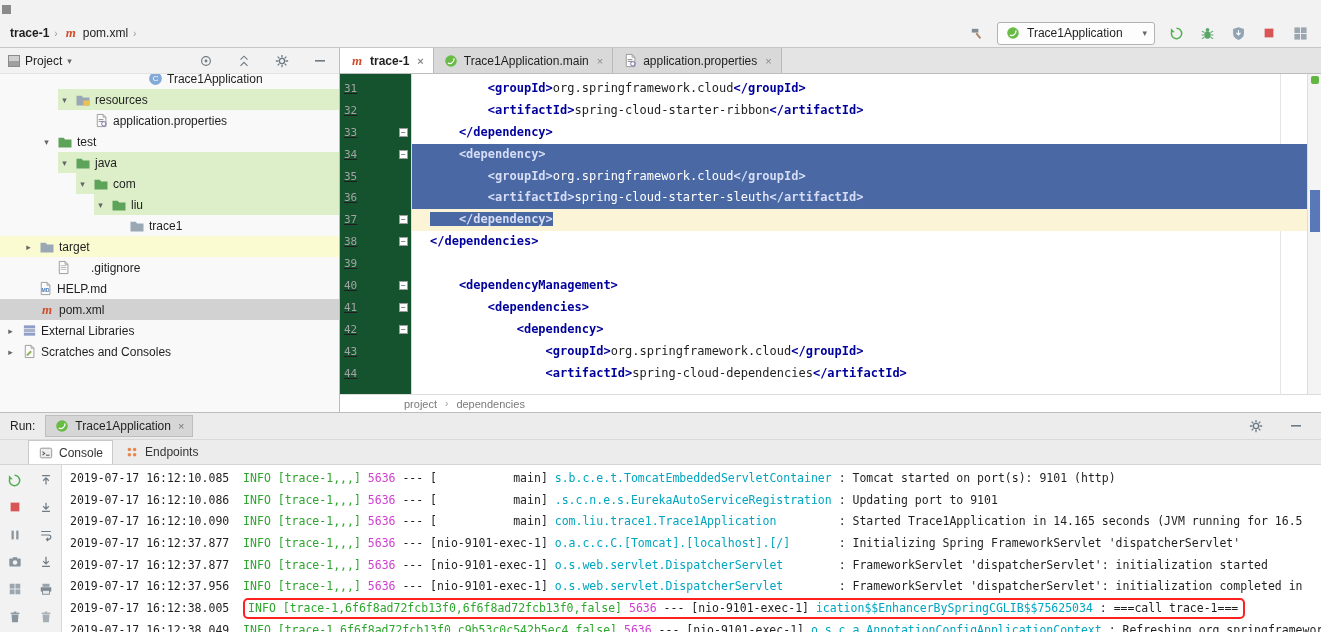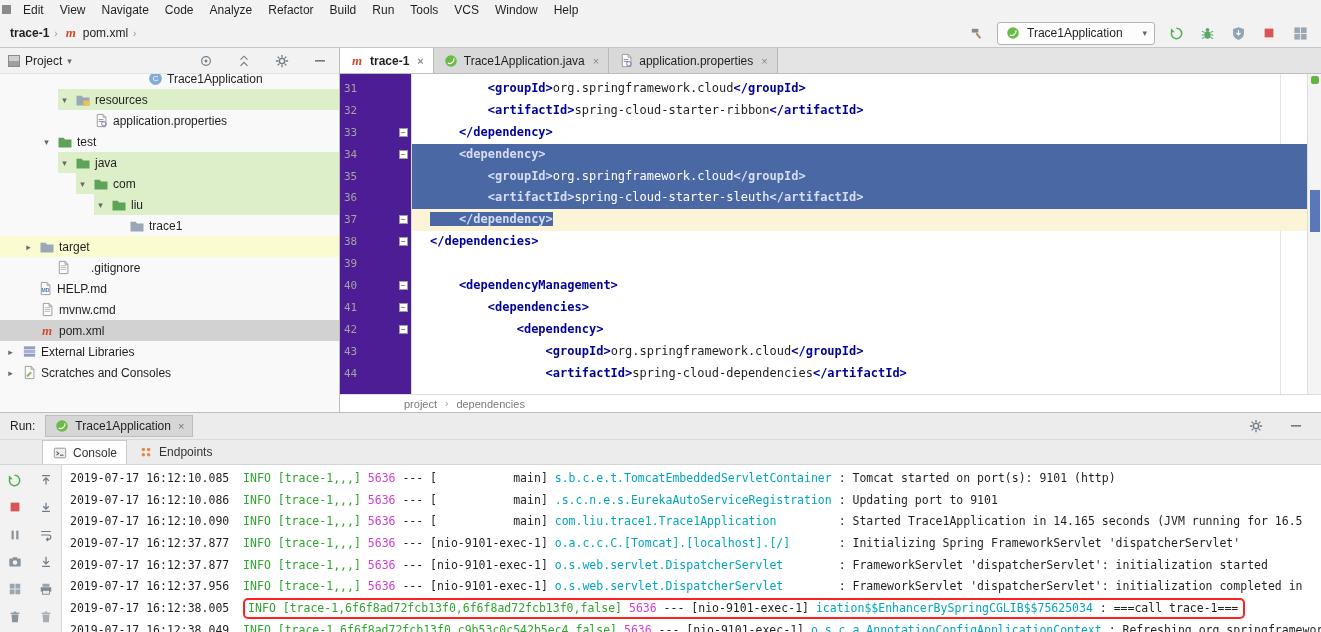--- a/index.html
+++ b/index.html
@@ -42,21 +42,21 @@
   .trow .chev { width:13px; flex:0 0 13px; text-align:center; color:#666; font-size:9px; }
   .trow .tlabel { padding-right:4px; }
 
   
   .editor { flex:1; display:flex; flex-direction:column; background:#fff; min-width:0; }
   .tabs { height:26px; display:flex; background:#e4e4e4; border-bottom:1px solid #bdbdbd; align-items:stretch; }
   .tab { display:flex; align-items:center; gap:5px; padding:0 9px; font-size:12px; background:#d9d9d9; border-right:1px solid #b9b9b9; }
   .tab.active { background:#ffffff; font-weight:bold; }
   .tab .close { color:#8a8a8a; margin-left:3px; font-size:11px; }
   .code-area { flex:1; position:relative; display:flex; overflow:hidden; background:#fff; }
-  .gutter { width:72px; flex:0 0 72px; background:#4c1d95; border-right:1px solid #dadada; padding-top:4px; }
+  .gutter { width:72px; flex:0 0 72px; background:#14532d; border-right:1px solid #dadada; padding-top:4px;text-decoration:underline; }
   .gut-row { height:21.9px; position:relative; color:#a3a3a3; font:11px/21.9px "DejaVu Sans Mono", monospace; padding-left:4px; }
   .fold { position:absolute; right:3px; top:6px; width:9px; height:9px; border:1px solid #9c9c9c; background:#fff; font-size:8px; line-height:7px; text-align:center; color:#555; }
   .codecol { flex:1; padding-top:4px; font:12px/21.9px "DejaVu Sans Mono", monospace; position:relative; z-index:0; min-width:0; background:#fff; }
   .guide { position:absolute; top:0; bottom:0; left:868px; width:1px; background:#e4e4e4; z-index:-1; }
   .crow { height:21.9px; white-space:pre; padding-left:18px; }
   .crow .xt { color:#00009c; font-weight:bold; }
   .crow .xv { color:#1f1f1f; }
   .crow.selfull { background:var(--sel,#4a68a4); }
   .crow.selfull .xt { color:#d6ddf5; }
   .crow.selfull .xv { color:#ffffff; }
@@ -67,54 +67,40 @@
   .okbadge { position:absolute; top:2px; left:3px; width:8px; height:8px; background:#62b543; border-radius:2px; }
   .selmark { position:absolute; top:116px; left:2px; width:10px; height:42px; background:#5878b8; }
   .ecrumbs { height:18px; border-top:1px solid #dcdcdc; display:flex; align-items:center; gap:8px; padding-left:64px; font-size:11px; color:#7a7a7a; background:#fff; }
 
   
   .runpanel { height:219px; display:flex; flex-direction:column; background:#fff; }
   .run-head { height:27px; background:#ececec; display:flex; align-items:center; padding:0 10px; gap:10px; border-bottom:1px solid #d9d9d9; }
   .run-tab { display:flex; align-items:center; gap:5px; background:#d6d6d6; border:1px solid #bdbdbd; height:22px; padding:0 8px; }
   .run-tab .close { color:#777; font-size:11px; margin-left:2px; }
   .run-head-icons { margin-left:auto; display:flex; gap:18px; align-items:center; margin-right:4px; }
-  .console-tabs { height:25px; background:#ececec; border-bottom:1px solid #d5d5d5; display:flex; align-items:flex-end; padding-left:42px; gap:2px; }
+  .console-tabs { height:25px; background:#ececec; border-bottom:1px solid #d5d5d5; display:flex; align-items:flex-end; padding-left:28px; gap:2px; }
   .ctab { display:flex; align-items:center; gap:5px; height:24px; padding:0 9px; background:#ececec; color:#333; }
   .ctab.active { background:#fff; border:1px solid #c9c9c9; border-bottom:none; }
   .console-body { flex:1; display:flex; min-height:0; }
   .con-gutter { width:62px; flex:0 0 62px; background:#f2f2f2; border-right:1px solid #d8d8d8; display:flex; gap:8px; padding:7px 3px; }
   .con-col { display:flex; flex-direction:column; gap:11px; align-items:center; width:24px; }
   .logs { flex:1; overflow:hidden; padding:3px 0 0 8px; font:11.5px/21.7px "DejaVu Sans Mono", monospace; color:#1f1f1f; }
   .log-line { white-space:pre; height:21.7px; }
   .lvl, .trc { color:var(--green,#2ea52e); }
   .pid { color:var(--magenta,#cf3fcf); }
   .lgr { color:var(--cyan,#00a5c0); }
   .redbox { border:2px solid var(--red,#ff2020); border-radius:5px; padding:1px 5px 2px 3px; }
 </style>
 </head>
 <body>
 
 <div class="app">
 
   <div class="menubar">
     <span class="win-ic"></span>
-    <span id="menu-items" style="display:flex;">
-        <span class="menu-item">Edit</span>
-        <span class="menu-item">View</span>
-        <span class="menu-item">Navigate</span>
-        <span class="menu-item">Code</span>
-        <span class="menu-item">Analyze</span>
-        <span class="menu-item">Refactor</span>
-        <span class="menu-item">Build</span>
-        <span class="menu-item">Run</span>
-        <span class="menu-item">Tools</span>
-        <span class="menu-item">VCS</span>
-        <span class="menu-item">Window</span>
-        <span class="menu-item">Help</span>
-      </span>
   </div>
 
   <div class="navbar">
     <div class="crumbs" id="nav-crumbs">
         <span class="crumb">
           <span class="crumb-label bold">trace-1</span>
         </span>
         <span class="crumb-sep">›</span>
         <span class="crumb">
           <span class="ico">
@@ -323,33 +309,20 @@
             <span class="chev"></span>
             <span class="ico">
               <svg viewBox="0 0 16 16" width="15" height="15">
                 <path d="M3.5 1.5h6.2l3 3v10H3.5z" fill="#fbfbfb" stroke="#9a9a9a"></path>
                 <path d="M9.7 1.5v3h3" fill="none" stroke="#9a9a9a"></path>
                 <text x="8" y="12" font-size="5.5" text-anchor="middle" fill="#4a7ab5" font-weight="bold">MD</text>
               </svg>
             </span>
             <span class="tlabel">HELP.md</span>
           </div>
-          <div class="trow" style="padding-left: 22px;">
-            <span class="chev"></span>
-            <span class="ico">
-              <svg viewBox="0 0 16 16" width="15" height="15">
-                <path d="M3.5 1.5h6.2l3 3v10H3.5z" fill="#fbfbfb" stroke="#9a9a9a"></path>
-                <path d="M9.7 1.5v3h3" fill="none" stroke="#9a9a9a"></path>
-                <line x1="5" y1="6" x2="11" y2="6" stroke="#b9b9b9"></line>
-                <line x1="5" y1="8" x2="11" y2="8" stroke="#b9b9b9"></line>
-                <line x1="5" y1="10" x2="11" y2="10" stroke="#b9b9b9"></line>
-              </svg>
-            </span>
-            <span class="tlabel">mvnw.cmd</span>
-          </div>
           <div class="trow" style="padding-left: 22px; background: rgb(210, 210, 210);">
             <span class="chev"></span>
             <span class="ico">
               <span class="mvn">m</span>
             </span>
             <span class="tlabel">pom.xml</span>
           </div>
           <div class="trow" style="padding-left: 4px;">
             <span class="chev">▸</span>
             <span class="ico">
@@ -384,21 +357,21 @@
             <span>trace-1</span>
             <span class="close">×</span>
           </div>
           <div class="tab">
             <span class="ico">
               <svg viewBox="0 0 16 16" width="14" height="14">
                 <circle cx="8" cy="8" r="6.6" fill="#68bc45"></circle>
                 <path d="M4.4 10.4c3.4 1.4 7-.6 7.2-5.4" stroke="#fff" stroke-width="1.4" fill="none"></path>
               </svg>
             </span>
-            <span>Trace1Application.java</span>
+            <span>Trace1Application.main</span>
             <span class="close">×</span>
           </div>
           <div class="tab">
             <span class="ico">
               <svg viewBox="0 0 16 16" width="15" height="15">
                 <path d="M3.5 1.5h6.2l3 3v10H3.5z" fill="#fbfbfb" stroke="#9a9a9a"></path>
                 <path d="M9.7 1.5v3h3" fill="none" stroke="#9a9a9a"></path>
                 <line x1="5" y1="7" x2="10" y2="7" stroke="#888"></line>
                 <line x1="5" y1="9" x2="10" y2="9" stroke="#888"></line>
                 <circle cx="10.5" cy="11.5" r="2.4" fill="none" stroke="#7b68ae"></circle>

